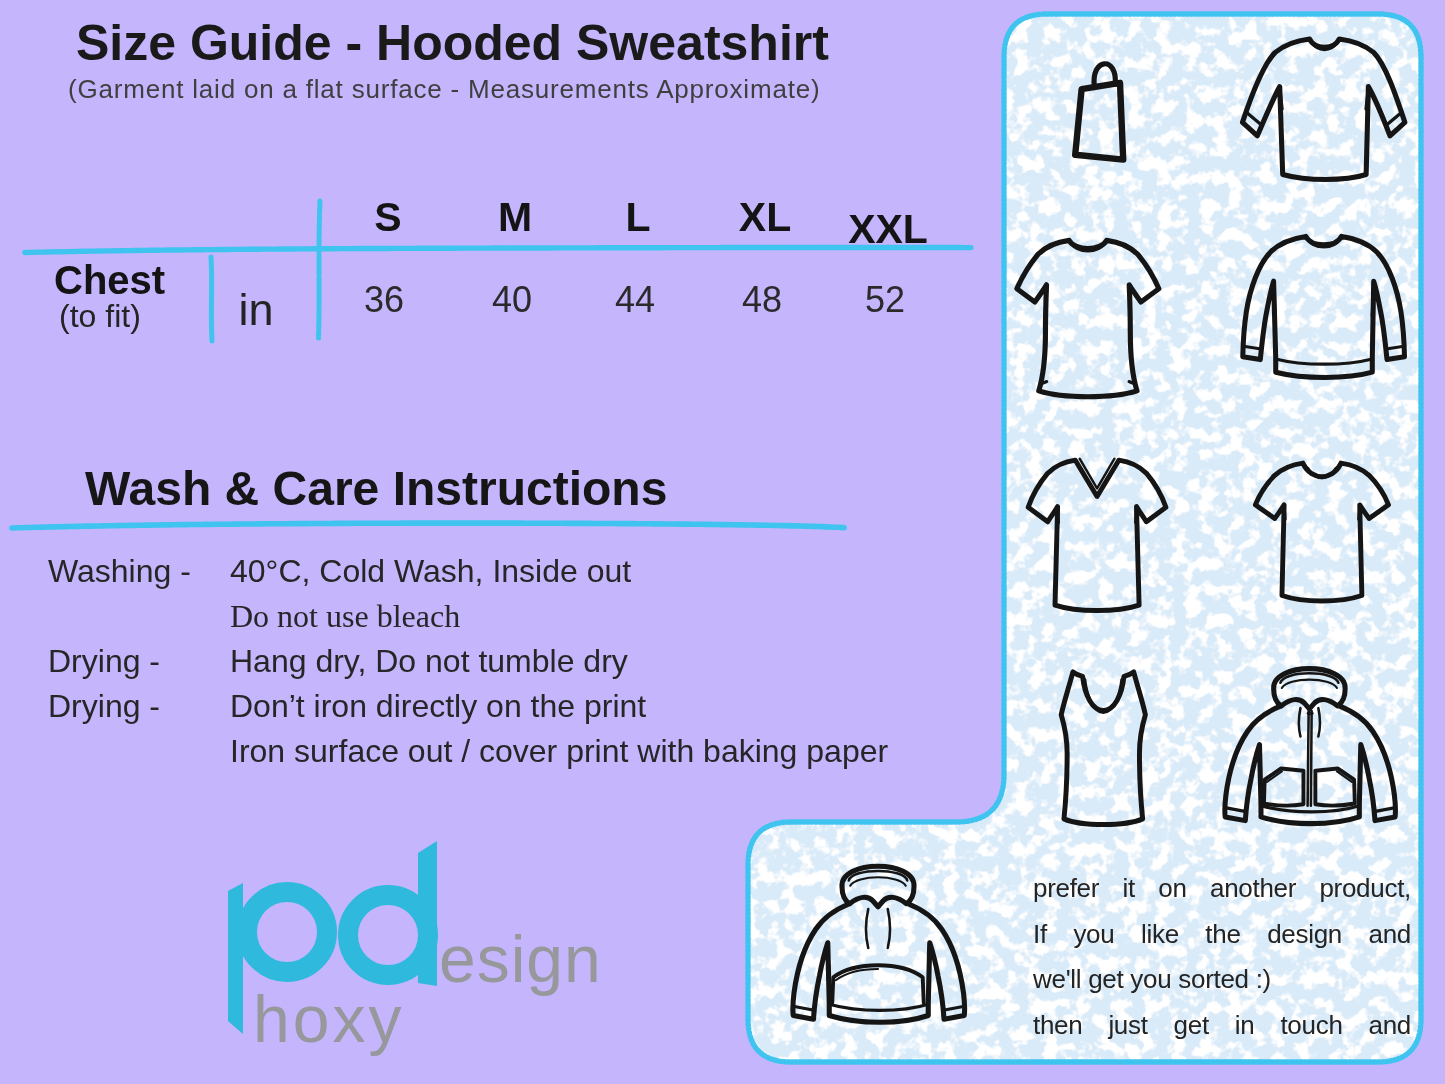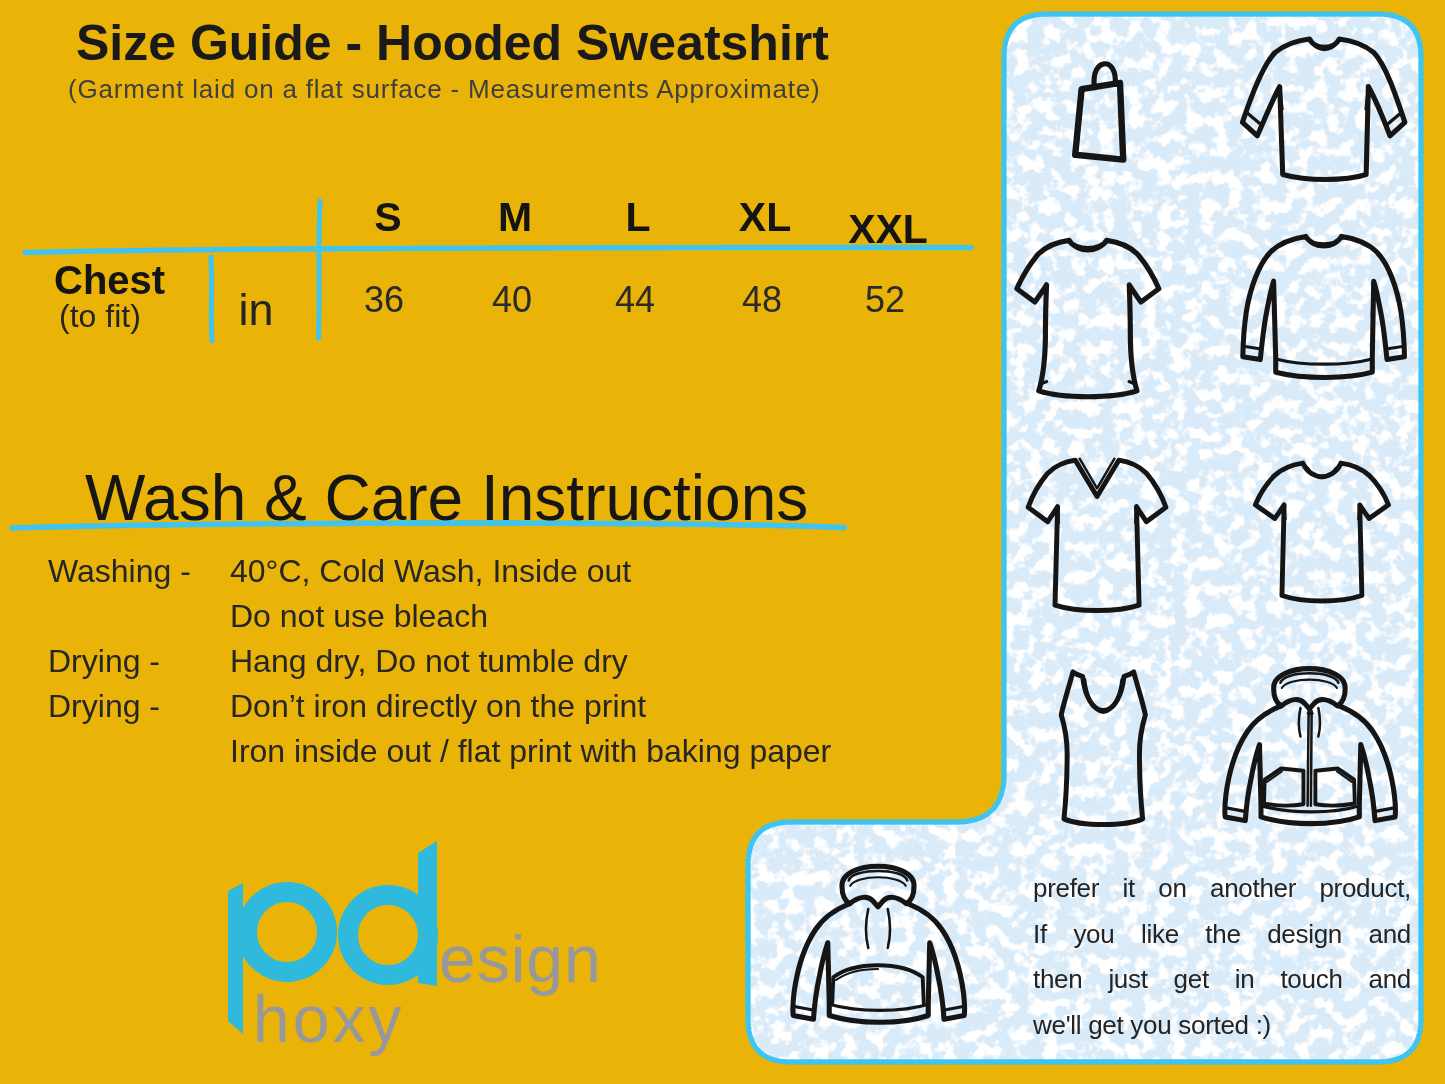--- a/index.html
+++ b/index.html
@@ -1,29 +1,29 @@
 <!DOCTYPE html>
 <html><head>
 <meta charset="utf-8">
 <style>
   html,body{margin:0;padding:0;background:#ffffff;}
   .page{
-    position:relative;width:1445px;height:1084px;background:#eab308;overflow:hidden;
+    position:relative;width:1445px;height:1084px;background:#c4b5fd;overflow:hidden;
     font-family:"Liberation Sans","DejaVu Sans",sans-serif;color:#1b1b1b;
   }
   .abs{position:absolute;}
   .nowrap{white-space:nowrap;}
   .title{left:76px;top:14px;font-size:50px;font-weight:700;letter-spacing:0px;color:#1a1a1a;}
   .subtitle{left:68px;top:74px;font-size:26px;font-weight:400;letter-spacing:0.8px;color:#3f3f3f;}
   .size-head{top:194px;font-size:41px;font-weight:700;color:#141414;transform:translateX(-50%);}
   .size-val{top:279px;font-size:36px;font-weight:400;color:#2a2a2a;transform:translateX(-50%);}
   .chest{left:54px;top:258px;font-size:40px;font-weight:700;color:#141414;}
   .tofit{left:59px;top:298px;font-size:32px;font-weight:400;color:#242424;}
   .unit{left:256px;top:284px;font-size:45px;font-weight:400;color:#242424;transform:translateX(-50%);}
-  .wash-head{left:85px;top:461px;font-size:64px;font-weight:400;color:#161616;}
+  .wash-head{left:85px;top:461px;font-size:48px;font-weight:700;color:#161616;}
   .care-row{left:0;width:1000px;height:45px;}
   .care-label{position:absolute;left:48px;top:0;font-size:32px;color:#262626;}
   .care-text{position:absolute;left:230px;top:0;font-size:32px;color:#262626;}
   .note{left:1033px;top:866px;width:378px;font-size:26px;letter-spacing:-0.3px;color:#242424;line-height:45.5px;}
   .note-line{text-align:justify;text-align-last:justify;}
   .note-line.last{text-align-last:left;}
   svg text{font-family:"Liberation Sans","DejaVu Sans",sans-serif;}
 </style>
 </head>
 <body>
@@ -57,35 +57,35 @@
       <path stroke-width="5.6" stroke-dasharray="7 1.6" d="M 12 528 C 160 523.5, 420 522.3, 620 523.6 C 730 524.3, 805 525.6, 844 527.6"></path>
     </g>
   </svg>
 
   <div class="abs wash-head nowrap">Wash &amp; Care Instructions</div>
 
   <div class="abs care-row" style="top:553px;">
     <span class="care-label nowrap">Washing -</span>
     <span class="care-text nowrap">40°C, Cold Wash, Inside out</span>
   </div>
-  <div class="abs care-row" style="top:598px;">
+  <div class="abs care-row" style="top:598px;font-family:Liberation Serif, serif;">
     <span class="care-label nowrap"></span>
     <span class="care-text nowrap">Do not use bleach</span>
   </div>
   <div class="abs care-row" style="top:643px;padding-left:48px;">
     <span class="care-label nowrap">Drying -</span>
     <span class="care-text nowrap">Hang dry, Do not tumble dry</span>
   </div>
   <div class="abs care-row" style="top:688px;">
     <span class="care-label nowrap">Drying -</span>
     <span class="care-text nowrap">Don’t iron directly on the print</span>
   </div>
   <div class="abs care-row" style="top:733px;">
     <span class="care-label nowrap"></span>
-    <span class="care-text nowrap">Iron inside out / flat print with baking paper</span>
+    <span class="care-text nowrap">Iron surface out / cover print with baking paper</span>
   </div>
 
   <svg class="abs" style="left:225px;top:835px;" width="400" height="225" viewBox="0 0 400 225">
     <polygon fill="#2fb9dd" points="3,56 18,48 18,199 3,186"></polygon>
     <circle cx="62" cy="97" r="40" fill="none" stroke="#2fb9dd" stroke-width="20"></circle>
     <circle cx="163" cy="100" r="40" fill="none" stroke="#2fb9dd" stroke-width="20"></circle>
     <polygon fill="#2fb9dd" points="193,18 212,6 212,151 193,148"></polygon>
     <text x="214" y="147" font-size="66" fill="#96989b" letter-spacing="1">esign</text>
     <text x="28" y="207" font-size="66" fill="#96989b" letter-spacing="3">hoxy</text>
   </svg>
@@ -192,17 +192,17 @@
         <path stroke-width="1.4" d="M 31.8 85.5 C 40 79.5 50 78 60 78"></path>
         <path stroke-width="2" d="M 26.5 60.5 C 26.8 67 27.1 73 27.3 78"></path>
         <path stroke-width="2" d="M 94.5 60.5 C 94.2 67 93.9 73 93.7 78"></path>
       </g>
     </g>
   </svg>
 
   <div class="abs note">
     <div class="note-line">prefer it on another product,</div>
     <div class="note-line">If you like the design and</div>
+    <div class="note-line last">we'll get you sorted :)</div>
     <div class="note-line">then just get in touch and</div>
-    <div class="note-line last">we'll get you sorted :)</div>
   </div>
 
 </div>
 
 </body></html>

